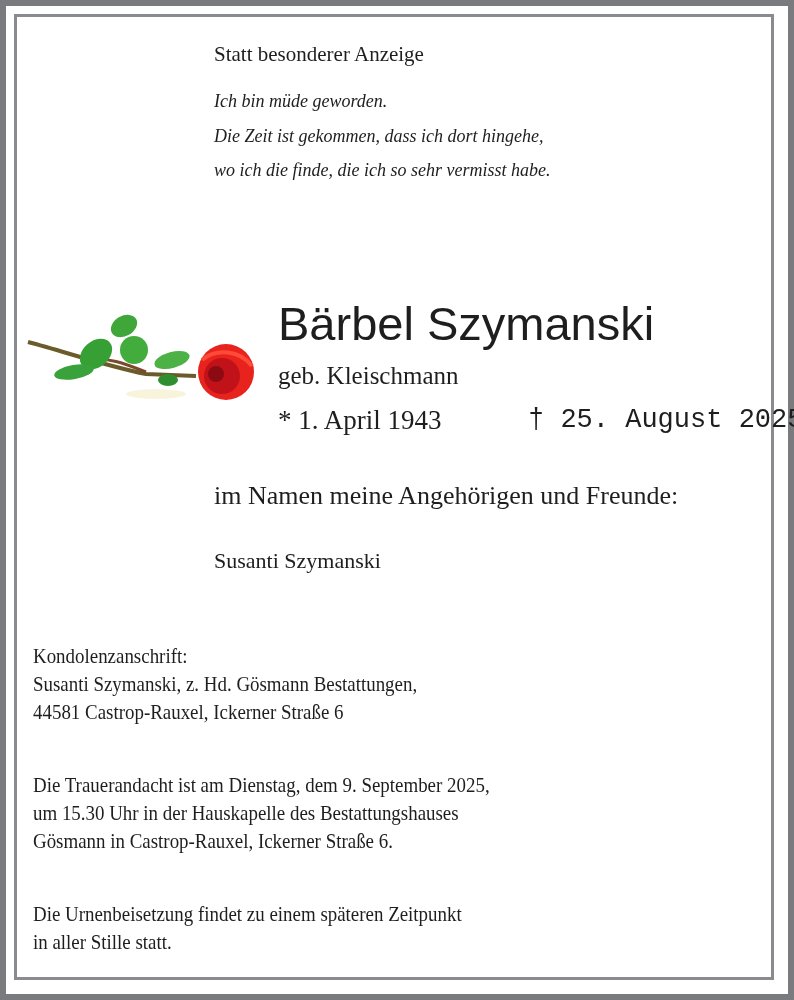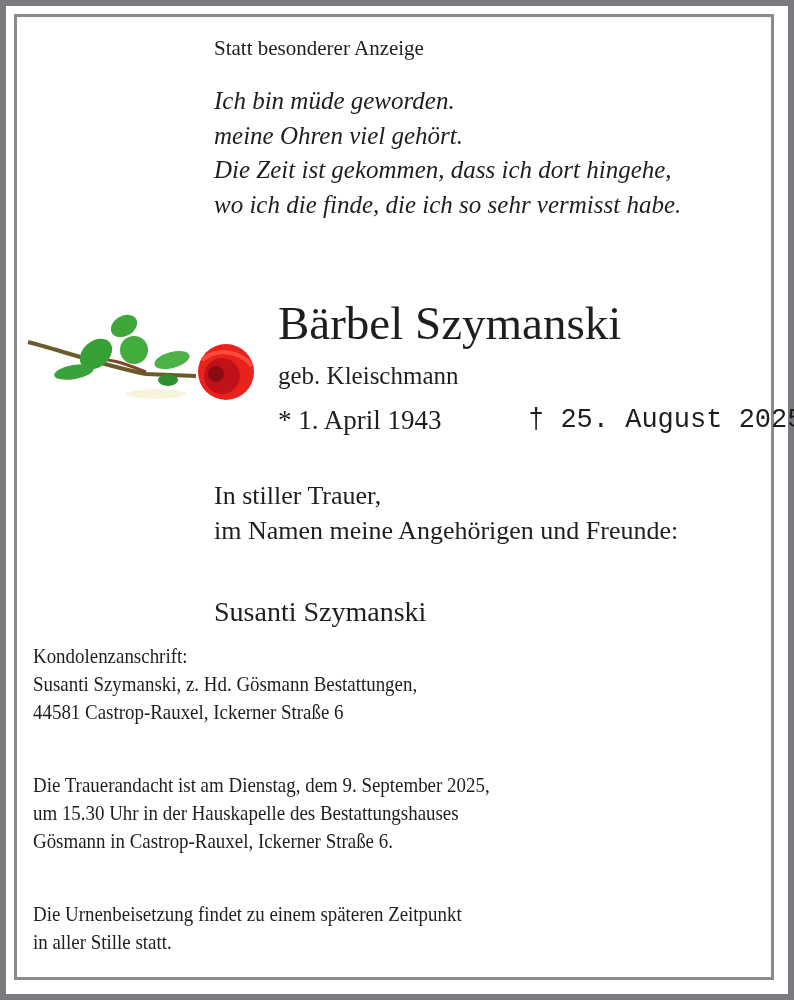--- a/index.html
+++ b/index.html
@@ -3,43 +3,42 @@
 <meta charset="utf-8">
 <style>
   html, body { margin:0; padding:0; }
   body { width:794px; height:1000px; background:#7a7b7f; position:relative; overflow:hidden;
          font-family:"DejaVu Serif","Liberation Serif",serif; color:#1e1e1e; }
   .paper { position:absolute; left:6px; top:6px; width:782px; height:988px; background:#fff; }
   .frame { position:absolute; left:14px; top:14px; width:760px; height:966px;
            border:3px solid #8a8b8f; box-sizing:border-box; background:#fff; }
   .abs { position:absolute; white-space:nowrap; }
   .cond { transform-origin:left top; display:inline-block; }
-  .header { left:214px; top:36px; font-size:21px; font-family:"Liberation Serif",serif; }
-  .poem { left:214px; top:84px; font-size:25px; line-height:34.5px; font-style:italic;
+  .header { left:214px; top:42px; font-size:21px; font-family:"Liberation Serif",serif; }
+  .poem { left:214px; top:84px; font-size:18px; line-height:34.5px; font-style:italic;
           font-family:"Liberation Serif",serif; }
-  .name { left:278px; top:296px; font-size:47px; font-family:Liberation Serif, serif; }
+  .name { left:278px; top:296px; font-size:47px; font-family:Liberation Sans, sans-serif; }
   .maiden { left:278px; top:362px; font-size:25px; font-family:Liberation Serif, serif; }
   .dates { left:278px; top:405px; font-size:27px; font-family:"Liberation Serif",serif; }
   .death { left:528px; top:405px; font-size:27px; font-family:Liberation Mono, monospace; }
   .grief { left:214px; top:478px; font-size:26px; line-height:35px; font-family:"Liberation Serif",serif; }
-  .signer { left:214px; top:596px; font-size:28px; font-family:"Liberation Serif",serif; }
+  .signer { left:214px; top:548px; font-size:22px; font-family:"Liberation Serif",serif; }
   .block { left:33px; font-size:22px; line-height:28px; font-family:"Liberation Serif",serif; }
   .rose { left:26px; top:304px; width:234px; height:112px; }
 </style>
 </head>
 <body>
 
 <div class="paper"></div>
 <div class="frame"></div>
 
 <div class="abs header">Statt besonderer Anzeige</div>
 
 <div class="abs poem">
   <div>Ich bin müde geworden.</div>
-  <div>meine Ohren viel gehört.</div>
   <div>Die Zeit ist gekommen, dass ich dort hingehe,</div>
   <div>wo ich die finde, die ich so sehr vermisst habe.</div>
 </div>
 
 <svg class="abs rose" viewBox="0 0 234 112">
   <path d="M2 38 C40 48 80 62 120 70 L170 72" stroke="#6b5a2a" stroke-width="4" fill="none"></path>
   <path d="M60 56 C80 52 100 60 120 68" stroke="#7a4a2a" stroke-width="3" fill="none"></path>
   <ellipse cx="98" cy="22" rx="14" ry="10" fill="#3fa63a" transform="rotate(-30 98 22)"></ellipse>
   <ellipse cx="70" cy="50" rx="18" ry="13" fill="#36a035" transform="rotate(-40 70 50)"></ellipse>
   <ellipse cx="108" cy="46" rx="14" ry="14" fill="#42ad3c"></ellipse>
@@ -52,21 +51,20 @@
   <circle cx="190" cy="70" r="8" fill="#8c0a12"></circle>
   <path d="M176 56 C190 44 214 46 226 62" stroke="#ff4a3a" stroke-width="4" fill="none"></path>
 </svg>
 
 <div class="abs name">Bärbel Szymanski</div>
 <div class="abs maiden">geb. Kleischmann</div>
 <div class="abs dates">* 1. April 1943</div>
 <div class="abs death">† 25. August 2025</div>
 
 <div class="abs grief">
-  <div>In stiller Trauer,</div>
   <div>im Namen meine Angehörigen und Freunde:</div>
 </div>
 
 <div class="abs signer">Susanti Szymanski</div>
 
 <div class="abs block" style="top:642px">
   <div class="cond" style="transform:scaleX(0.86)">
     <div>Kondolenzanschrift:</div>
     <div>Susanti Szymanski, z. Hd. Gösmann Bestattungen,</div>
     <div>44581 Castrop-Rauxel, Ickerner Straße 6</div>

